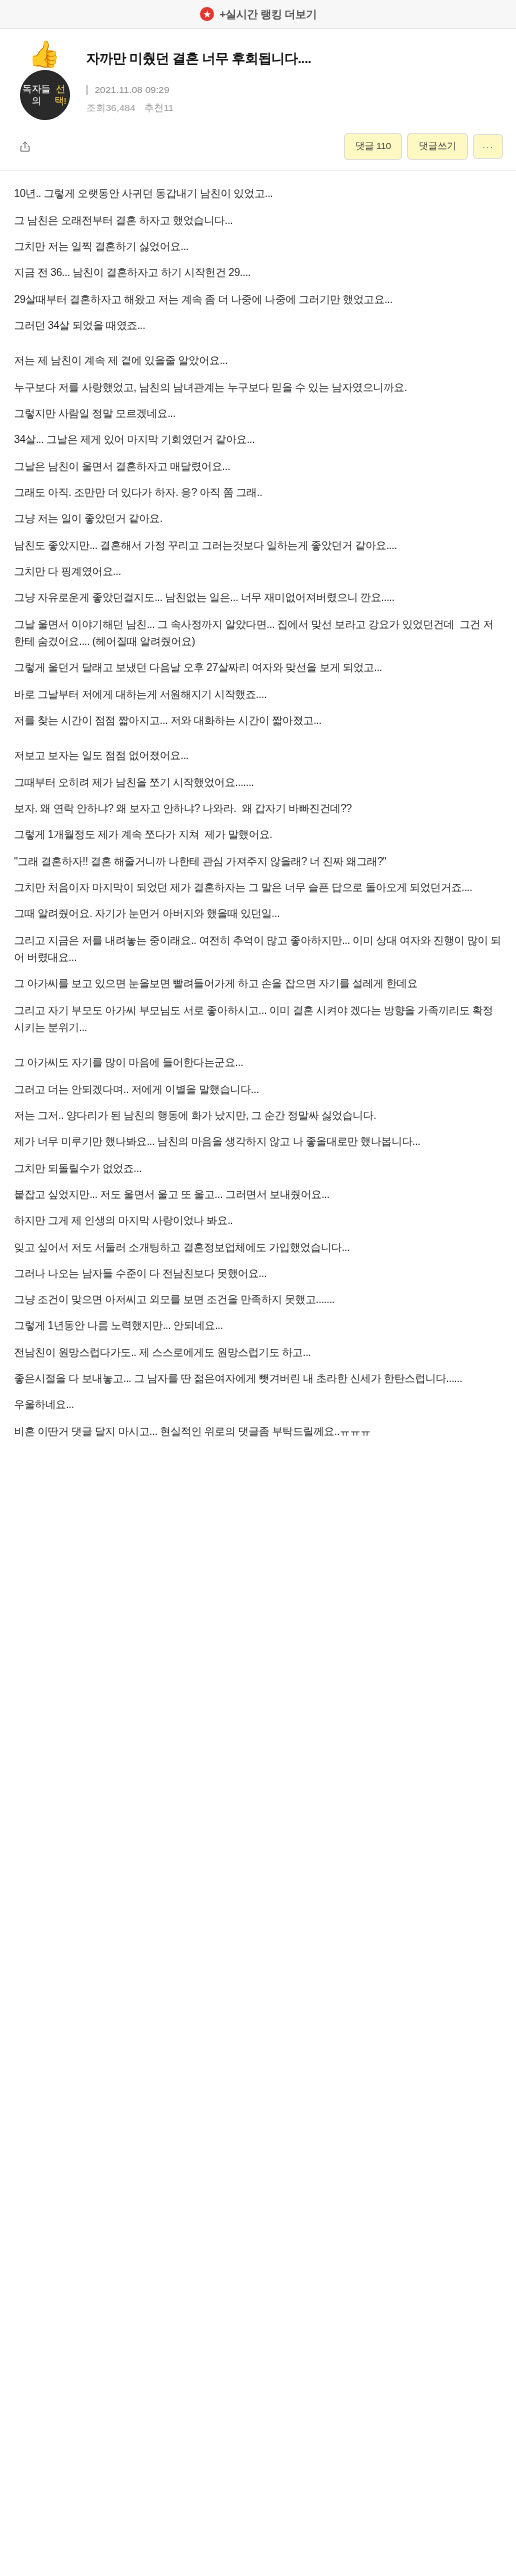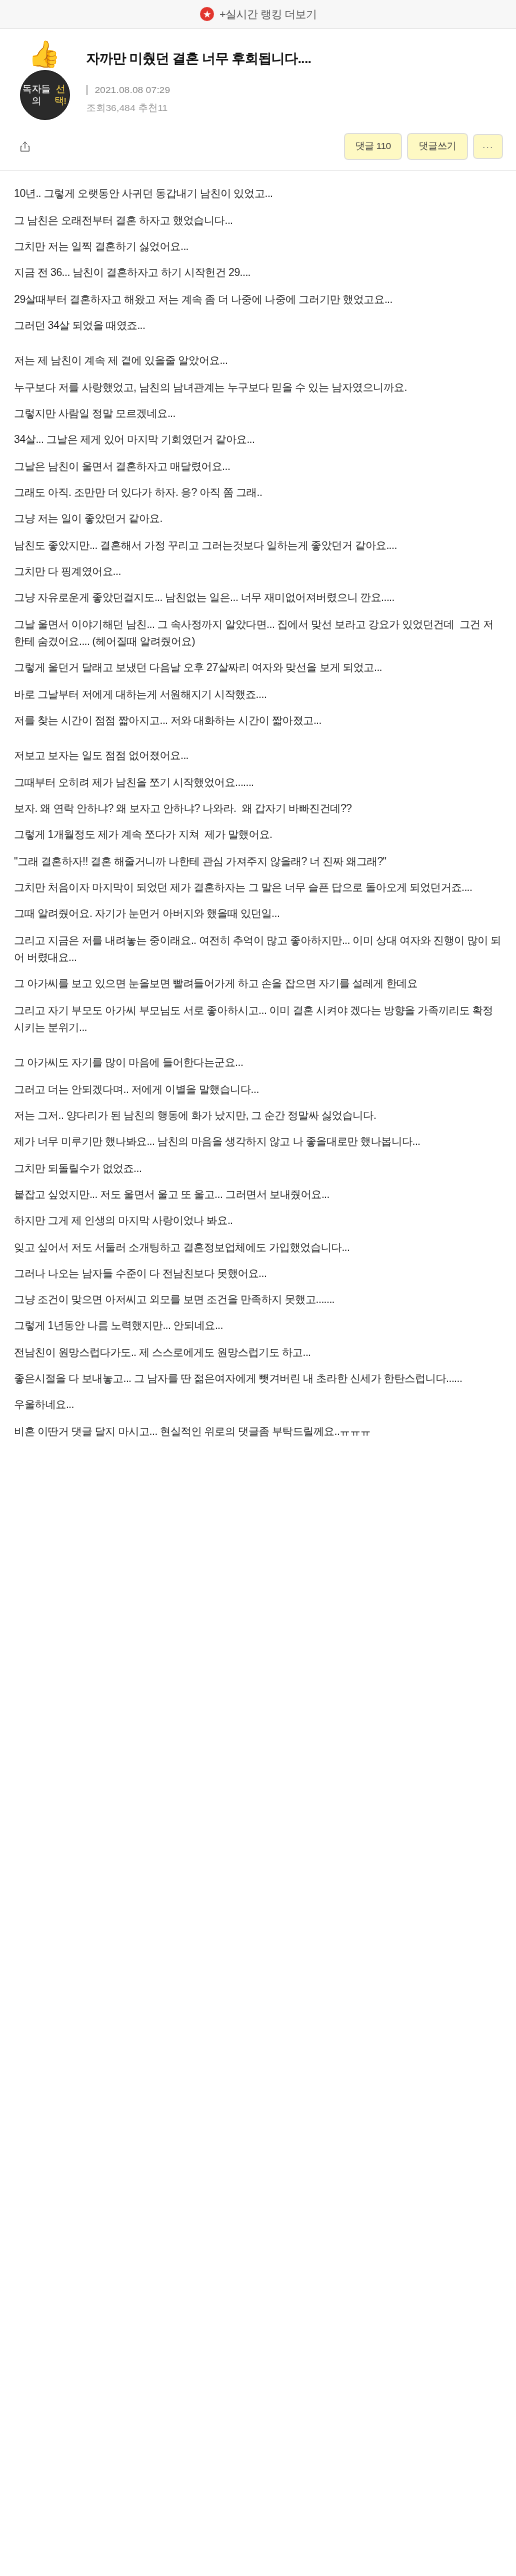--- a/index.html
+++ b/index.html
@@ -36,21 +36,21 @@
     width: 14px;
     height: 14px;
     border-radius: 50%;
     background: #e2362e;
     color: #fff;
     font-size: 8.4px;
     line-height: 14px;
     text-align: center;
     flex: 0 0 auto;
   }
-  .banner-text { letter-spacing: -0.3px; }
+  .banner-text { letter-spacing: -0.3px; font-weight: bold; }
 
   
   .post-header {
     display: flex;
     align-items: flex-start;
     padding: 11.6px 14px 6.5px 14px;
     gap: 10.3px;
   }
   .badge-wrap {
     width: 62px;
@@ -105,21 +105,21 @@
   .meta-divider {
     width: 1.9px;
     height: 10.3px;
     background: #c9c9c9;
     display: inline-block;
   }
   .meta-row2 {
     margin-top: 6.5px;
     display: flex;
     align-items: center;
-    gap: 3px;
+    gap: 9px;
     font-size: 9.7px;
     color: #9a9a9a;
   }
 
   
   .action-bar {
     display: flex;
     align-items: center;
     justify-content: space-between;
     padding: 6.5px 14px 10.3px 14px;
@@ -189,21 +189,21 @@
       <div class="editor-badge">
         <span class="line1">독자들의</span>
         <span class="line2">선택!</span>
       </div>
     </div>
 
     <div class="header-main">
       <div class="post-title">자까만 미췄던 결혼 너무 후회됩니다....</div>
       <div class="meta-row">
         <span class="meta-divider"></span>
-        <span>2021.08.08 07:29</span>
+        <span>2021.11.08 09:29</span>
       </div>
       <div class="meta-row2">
         <span>조회36,484</span>
         <span>추천11</span>
       </div>
     </div>
   </div>
 
   <div class="action-bar">
     <button class="share-btn">

